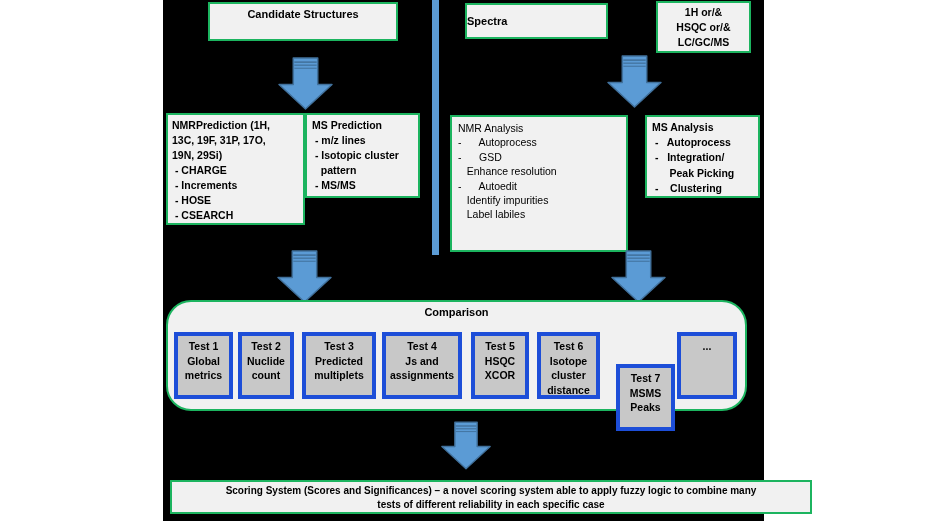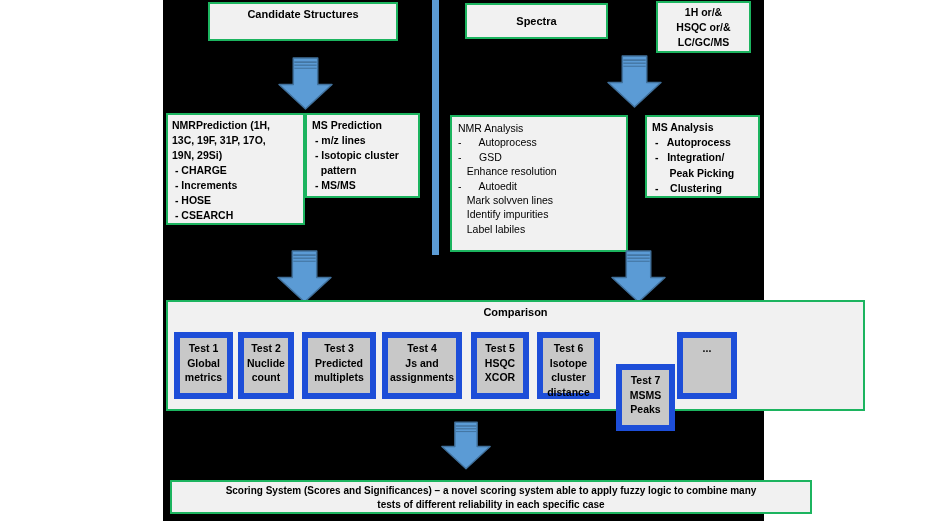--- a/index.html
+++ b/index.html
@@ -13,33 +13,33 @@
 
   .gbox {
     position:absolute; box-sizing:border-box;
     background:#f1f1f1; border:2px solid #1cb45f; color:#000;
   }
   .lines div { white-space:pre; }
   .bold { font-weight:bold; }
   .centered { text-align:center; }
 
   .candidate { left:208px; top:2px;  width:190px; height:39px; font-size:11px;  line-height:15px; padding-top:3px; }
-  .spectra   { left:465px; top:3px;  width:143px; height:36px; font-size:11px;  display:flex; align-items:center; justify-content:center; }
+  .spectra   { left:465px; top:3px;  width:143px; height:36px; font-size:11px;  display:flex; align-items:center; justify-content:flex-start; }
   .rawinputs { left:656px; top:1px;  width:95px;  height:52px; font-size:10.5px; line-height:15px; padding-top:2px; }
 
   .nmrpred   { left:166px; top:113px; width:139px; height:112px; font-size:10.5px; line-height:15px;   padding:3px 4px; }
   .mspred    { left:305px; top:113px; width:115px; height:85px;  font-size:10.5px; line-height:15px;   padding:3px 5px; }
   .nmranal   { left:450px; top:115px; width:178px; height:137px; font-size:10.5px; line-height:14.4px; padding:4px 6px; font-weight:normal; }
   .msanal    { left:645px; top:115px; width:115px; height:83px;  font-size:10.5px; line-height:15.2px; padding:3px 5px; }
 
-  .comparison { left:166px; top:300px; width:699px; height:111px; }
+  .comparison { left:166px; top:300px; width:581px; height:111px;border-radius:25px; }
   .comp-title { margin-top:4px; text-align:center; font-size:11px; font-weight:bold; }
   .testbox {
     position:absolute; top:30px; height:67px; box-sizing:border-box;
-    background:#c8c8c8; border:6px solid #1d4ed8;
+    background:#c8c8c8; border:4px solid #1d4ed8;
     font-size:10.5px; font-weight:bold; line-height:14.5px;
     text-align:center; padding-top:3px;
   }
   .t1 { left:6px;   width:59px; } .t2 { left:70px;  width:56px; }
   .t3 { left:134px; width:74px; } .t4 { left:214px; width:80px; }
   .t5 { left:303px; width:58px; } .t6 { left:369px; width:63px; }
   .t7 { left:448px; width:59px;margin-top:32px; } .t8 { left:509px; width:60px; }
 
   .scoring { left:170px; top:480px; width:642px; height:34px; font-size:10px; line-height:14px; padding-top:2px; }
 
@@ -92,21 +92,20 @@
       <div> - Isotopic cluster</div>
       <div>   pattern</div>
       <div> - MS/MS</div>
     </div>
   <div class="gbox nmranal lines">
       <div>NMR Analysis</div>
       <div>-      Autoprocess</div>
       <div>-      GSD</div>
       <div>   Enhance resolution</div>
       <div>-      Autoedit</div>
-      <div>   Mark solvven lines</div>
       <div>   Identify impurities</div>
       <div>   Label labiles</div>
     </div>
   <div class="gbox msanal bold lines">
       <div>MS Analysis</div>
       <div> -   Autoprocess</div>
       <div> -   Integration/</div>
       <div>      Peak Picking</div>
       <div> -    Clustering</div>
     </div>

